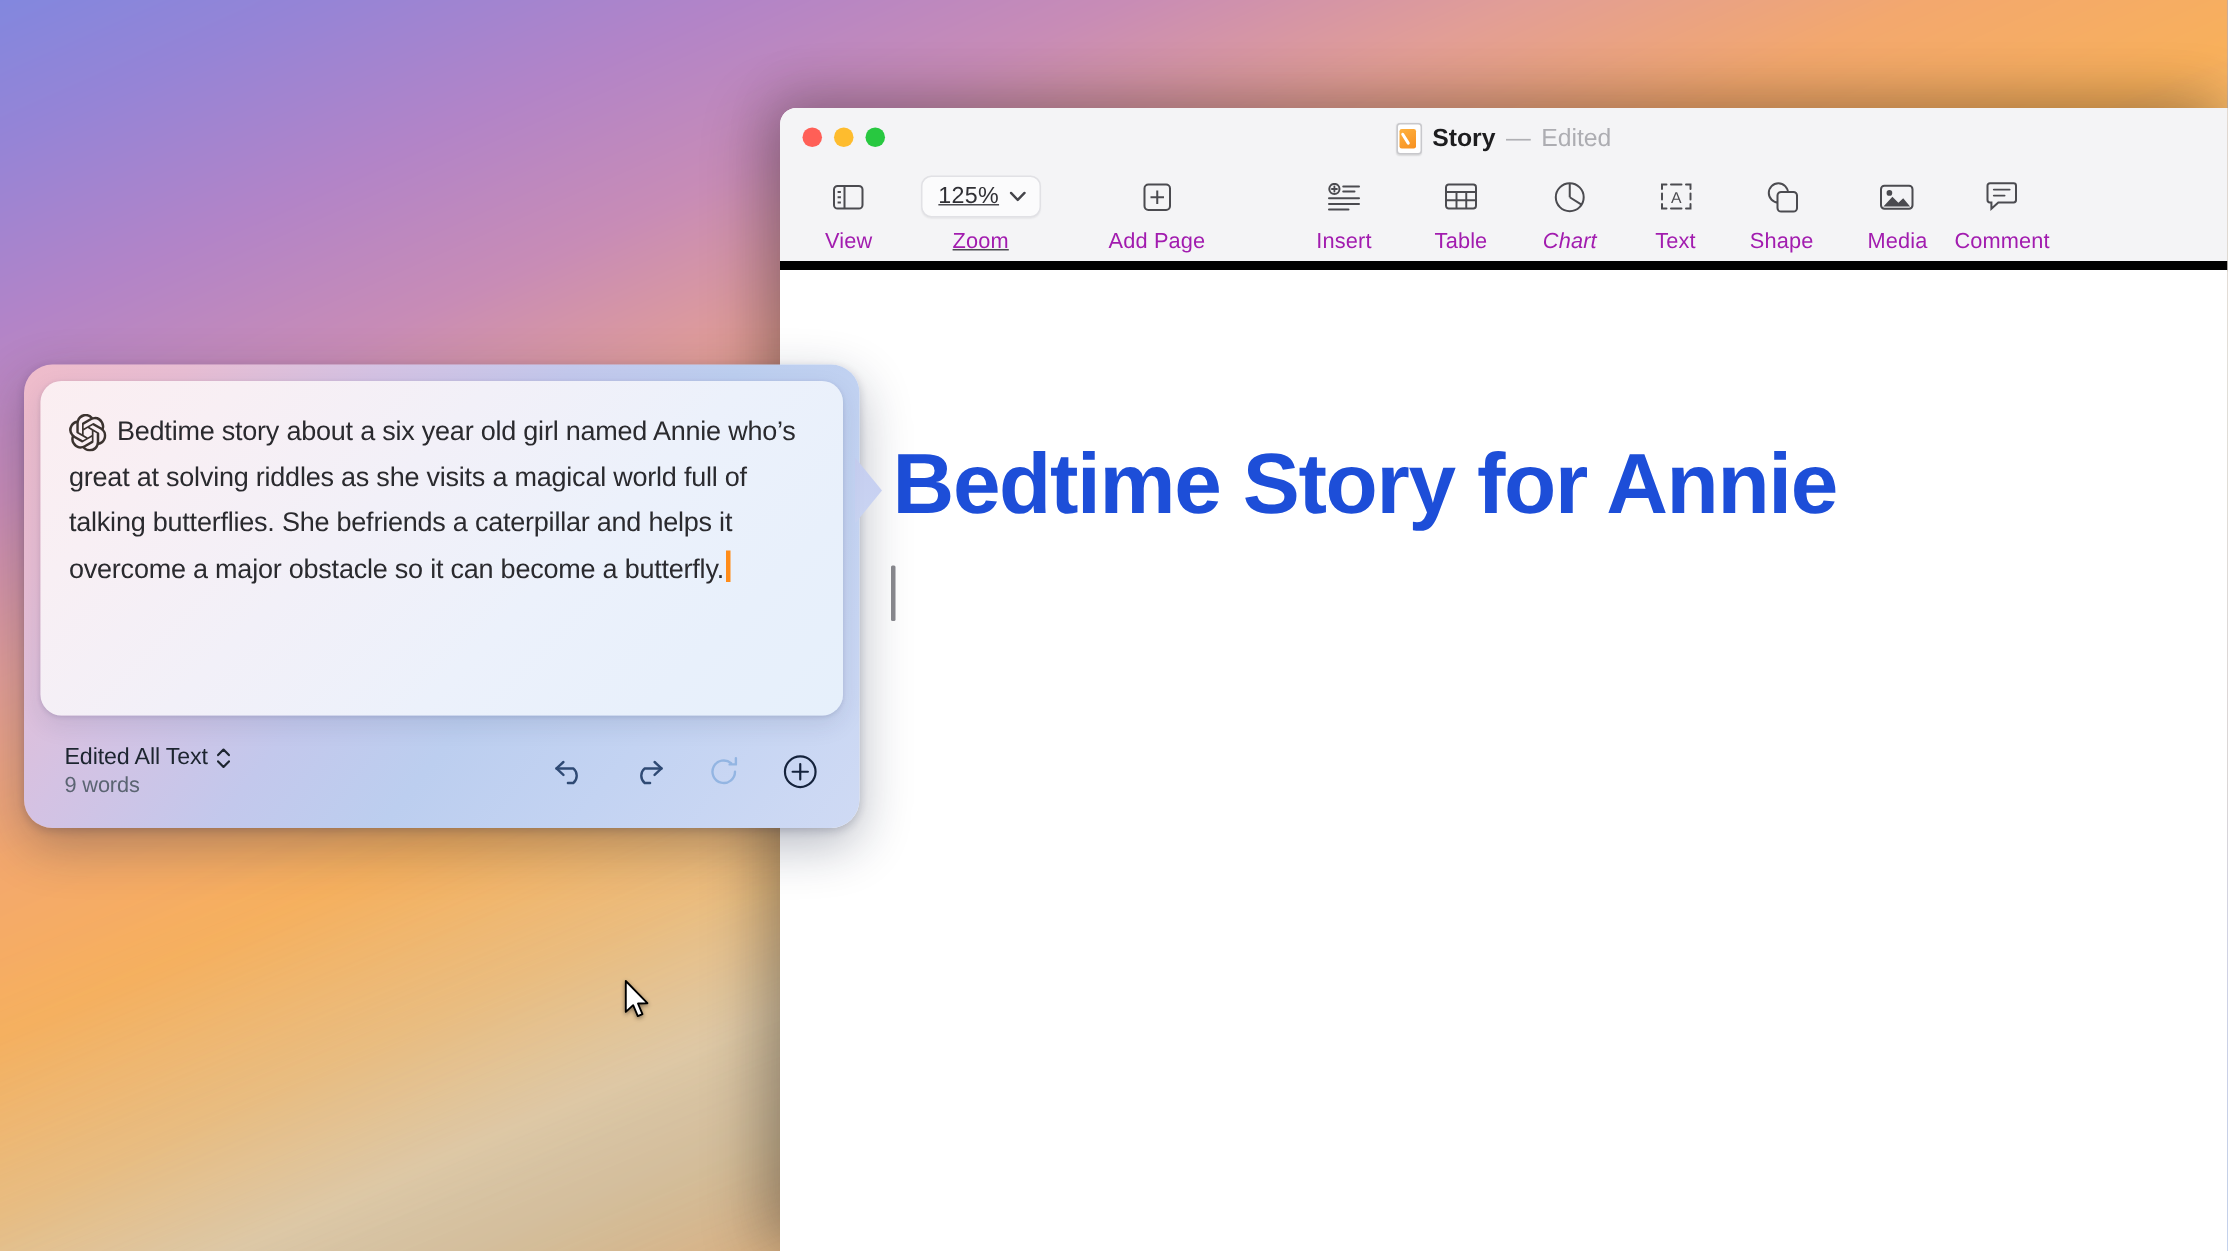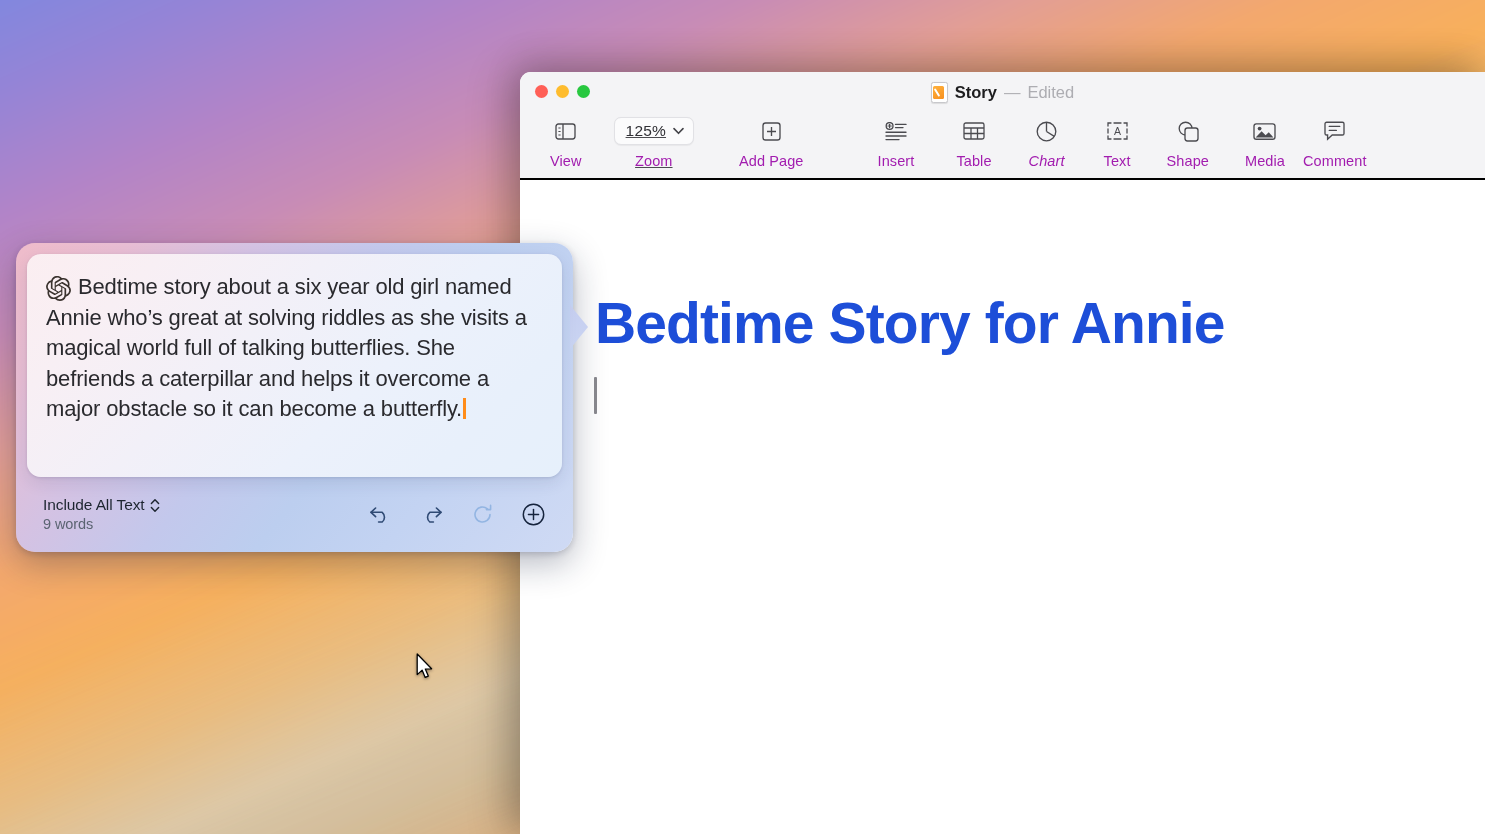--- a/index.html
+++ b/index.html
@@ -70,21 +70,21 @@
     width:965px; height:762px;
     background:#ffffff;
     border-top-left-radius:11px;
     overflow:hidden;
     box-shadow:-14px 0 40px rgba(0,0,0,.22), 0 -10px 36px rgba(0,0,0,.16);
   }
   #titlebar{
     position:relative;
     height:108px;
     background:#f4f4f6;
-    border-bottom:2px solid #000000;
+    border-bottom:6px solid #000000;
   }
   #traffic{
     position:absolute; left:15px; top:13px;
     display:flex; gap:8px; align-items:center;
   }
   .light{ width:13px; height:13px; border-radius:50%; }
   .light.red{ background:#ff5f57; }
   .light.yellow{ background:#febc2e; }
   .light.green{ background:#28c840; }
 
@@ -190,21 +190,21 @@
     height:223px;
     border-radius:14px;
     background:linear-gradient(135deg,
         #fbeef1 0%, #f8eff4 18%, #f2f0f8 40%,
         #ecf1fb 62%, #e8f0fb 82%, #e6f0fb 100%);
     box-shadow:0 1px 3px rgba(30,40,80,.13), 0 6px 16px rgba(30,40,80,.10);
     padding:18px 22px 16px 19px;
     overflow:hidden;
   }
   #gpt-body{
-    font-size:22px;
+    font-size:18px;
     line-height:30.6px;
     color:#2a2a2e;
     letter-spacing:-.15px;
   }
   #gpt-logo{
     float:left;
     width:25px; height:25px;
     margin:4px 7px 0 0;
   }
   #gpt-caret{
@@ -410,21 +410,21 @@
   <div id="gpt-textbox">
     <svg id="gpt-logo" viewBox="0 0 24 24" fill="none">
       <path d="M22.28 9.82a5.98 5.98 0 0 0-.52-4.91 6.05 6.05 0 0 0-6.51-2.9A6 6 0 0 0 4.98 4.18a5.98 5.98 0 0 0-4 2.9 6.05 6.05 0 0 0 .74 7.1 5.98 5.98 0 0 0 .51 4.91 6.05 6.05 0 0 0 6.52 2.9A5.98 5.98 0 0 0 13.26 24a6.05 6.05 0 0 0 5.77-4.19 5.98 5.98 0 0 0 4-2.9 6.05 6.05 0 0 0-.75-7.09ZM13.26 22.43a4.48 4.48 0 0 1-2.88-1.04l.14-.08 4.78-2.76a.79.79 0 0 0 .39-.68v-6.74l2.02 1.17a.07.07 0 0 1 .04.05v5.58a4.5 4.5 0 0 1-4.5 4.5ZM3.6 18.3a4.47 4.47 0 0 1-.54-3.01l.14.09 4.79 2.76a.77.77 0 0 0 .78 0l5.84-3.37v2.33a.08.08 0 0 1-.03.06l-4.84 2.8a4.5 4.5 0 0 1-6.14-1.65ZM2.34 7.9a4.48 4.48 0 0 1 2.35-1.98v5.68a.77.77 0 0 0 .38.66l5.82 3.36-2.02 1.17a.08.08 0 0 1-.07 0L4 14.06A4.5 4.5 0 0 1 2.34 7.9Zm16.6 3.86-5.83-3.4L15.14 7.2a.08.08 0 0 1 .07 0l4.83 2.79a4.49 4.49 0 0 1-.68 8.1v-5.68a.79.79 0 0 0-.41-.66Zm2.01-3.02-.14-.09-4.78-2.79a.78.78 0 0 0-.79 0L9.4 9.23V6.9a.07.07 0 0 1 .03-.06l4.83-2.79a4.5 4.5 0 0 1 6.69 4.66ZM8.3 12.87 6.28 11.7a.08.08 0 0 1-.04-.06V6.07a4.5 4.5 0 0 1 7.38-3.45l-.14.08L8.7 5.46a.79.79 0 0 0-.39.68l-.01 6.73Zm1.1-2.36 2.6-1.5 2.6 1.5v3l-2.6 1.5-2.6-1.5v-3Z" fill="#3b332f"></path>
     </svg>
     <div id="gpt-body"><span>Bedtime story about a six year old girl named Annie who’s great at solving riddles as she visits a magical world full of talking butterflies. She befriends a caterpillar and helps it overcome a major obstacle so it can become a butterfly.</span><span id="gpt-caret"></span></div>
   </div>
 
   <div id="gpt-bar">
     <div id="gpt-bar-left">
       <div id="include-row">
-        <span>Include All Text</span>
+        <span>Edited All Text</span>
         <svg width="10" height="15" viewBox="0 0 10 15" fill="none" stroke="#1d2530" stroke-width="1.45" stroke-linecap="round" stroke-linejoin="round">
           <polyline points="1.4,5.4 5,1.7 8.6,5.4"></polyline>
           <polyline points="1.4,9.6 5,13.3 8.6,9.6"></polyline>
         </svg>
       </div>
       <div id="word-count">9 words</div>
     </div>
 
     <div id="gpt-actions">
       <span class="act">

